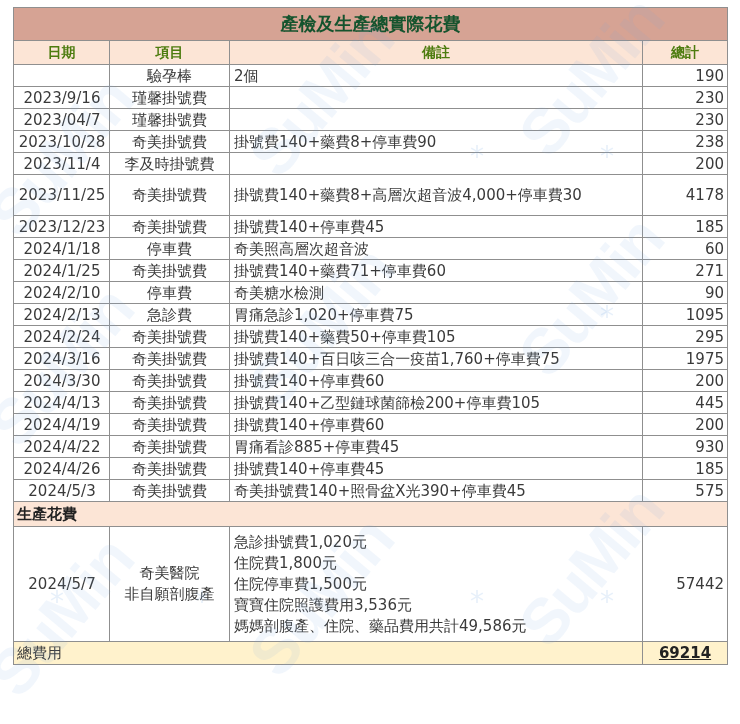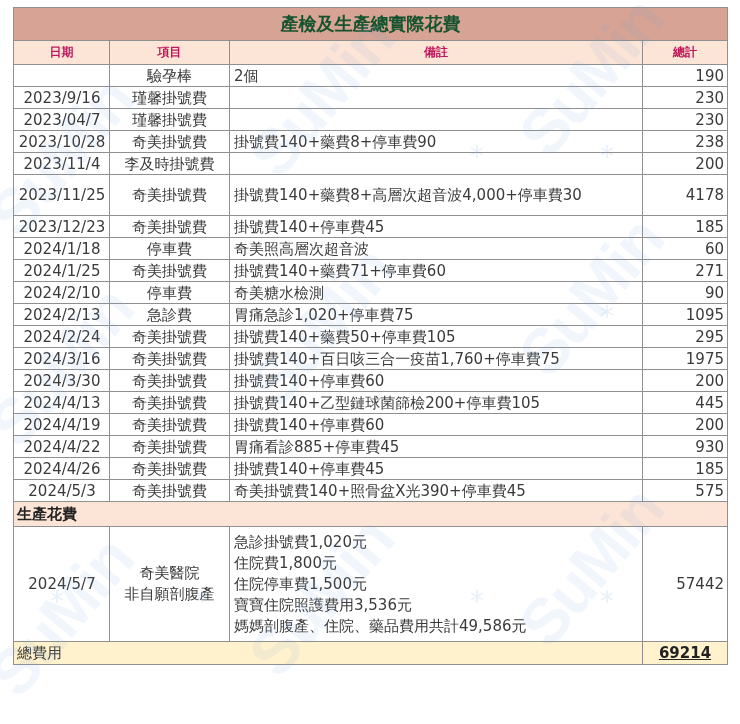--- a/index.html
+++ b/index.html
@@ -12,21 +12,21 @@
     font-size: 64px; color: rgba(120,170,230,0.10); transform: rotate(-50deg);
     pointer-events: none; z-index: 2; letter-spacing: -2px;
   }
   .wm-star { position: absolute; color: rgba(120,170,230,0.18); font-size: 28px; z-index: 2; pointer-events:none; }
   table {
     position: absolute; left: 13px; top: 7px; width: 714px; border-collapse: collapse; table-layout: fixed; z-index: 1;
     font-size: 15px;
   }
   td, th { border: 1px solid #8f8f8f; padding: 0 3px; white-space: nowrap; overflow: hidden; }
   .title-row th { background: #d6a394; height: 32px; font-size: 18px; font-weight: bold; color: #14532d; text-align: center; }
-  .head-row th { background: #fce5d6; height: 23px; font-size: 12px; font-weight: bold; color: #be185d; text-align: center; }
+  .head-row th { background: #fce5d6; height: 23px; font-size: 14px; font-weight: bold; color: #4d7c0f; text-align: center; }
   td { height: 21px; line-height: 20px; color: #3a3a3a; }
   td.date { text-align: center; padding-left: 4px; }
   td.item { text-align: center; margin-top: 8px; }
   td.note { text-align: left; padding-left: 4px; }
   td.total { text-align: right; }
   tr.tall td { height: 40px; }
   .section-row th { background: #fce5d6; height: 24px; font-weight: bold; font-size: 15px; color: #222; text-align: left; margin-top: 26px; }
   .birth-row td { height: 114px; line-height: 21px; vertical-align: middle; }
   .birth-row td.note div { line-height: 21px; }
   .sum-row td { background: #fff2cc; height: 22px; }

